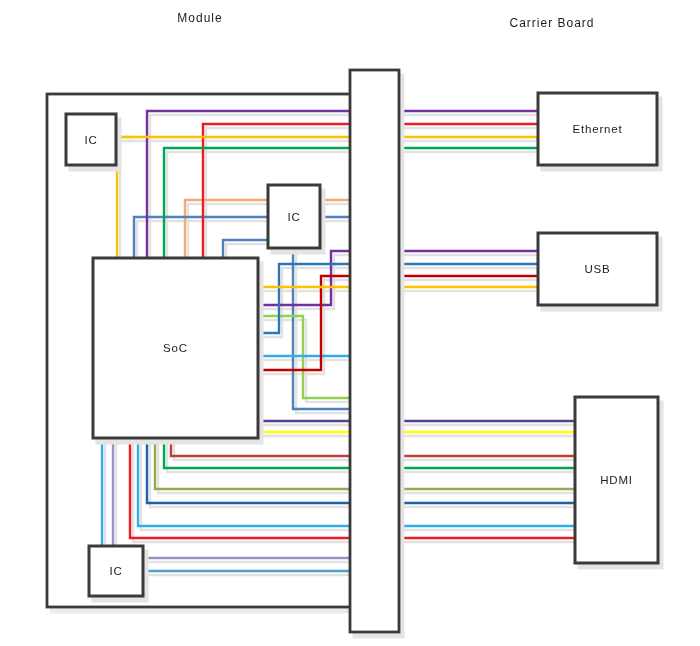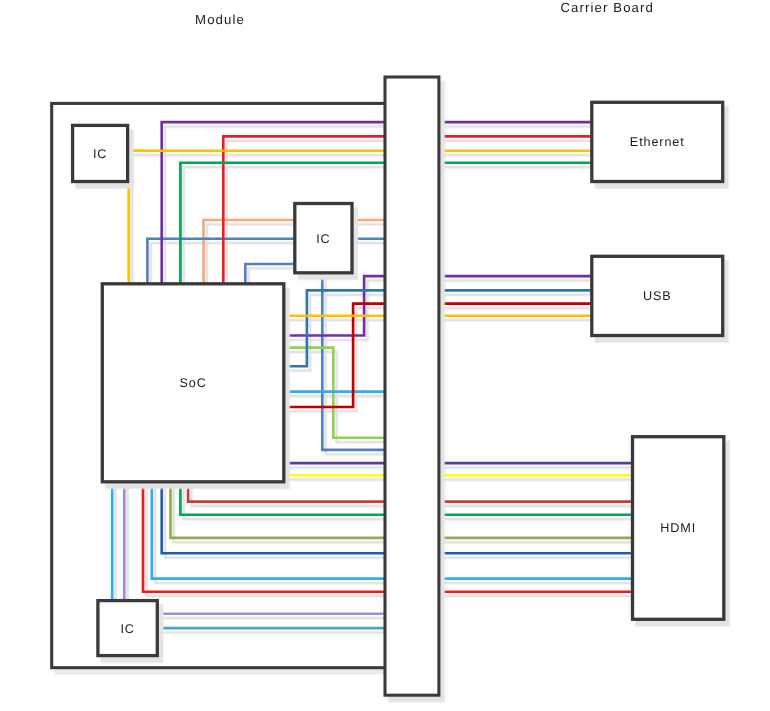--- a/index.html
+++ b/index.html
@@ -12,21 +12,21 @@
   .boxes{filter:drop-shadow(4px 5px 0 #e4e4e4);}
   .boundary{filter:drop-shadow(4px 5px 0 #ececec);}
   text.box-label{font-family:"Liberation Sans", sans-serif;fill:#1c1c1c;
                  letter-spacing:0.8px;text-anchor:middle;}
 </style>
 </head>
 <body>
 
 <div class="stage">
   <div class="dia-title" id="module-title" style="left: 200px; top: 11px;">Module</div>
-  <div class="dia-title" id="carrier-title" style="left: 552px; top: 0;">Carrier Board</div>
+  <div class="dia-title" id="carrier-title" style="left: 552px; top: 16px;">Carrier Board</div>
   <svg id="diagram-svg" width="700" height="646" viewBox="0 0 700 646">
     <g id="layer-back" class="boundary">
         <g>
           <rect x="47" y="94" width="315" height="513" fill="#ffffff" stroke="#3a3a3a" stroke-width="2.8"></rect>
         </g>
       </g>
     <g id="layer-wires" class="wires">
         <polyline points="185,258 185,200 352,200" fill="none" stroke="#f5ab76" stroke-width="2.4" stroke-linejoin="miter"></polyline>
         <polyline points="134,258 134,217 352,217" fill="none" stroke="#4f81bd" stroke-width="2.4" stroke-linejoin="miter"></polyline>
         <polyline points="223,258 223,240 268,240" fill="none" stroke="#4f81bd" stroke-width="2.4" stroke-linejoin="miter"></polyline>

